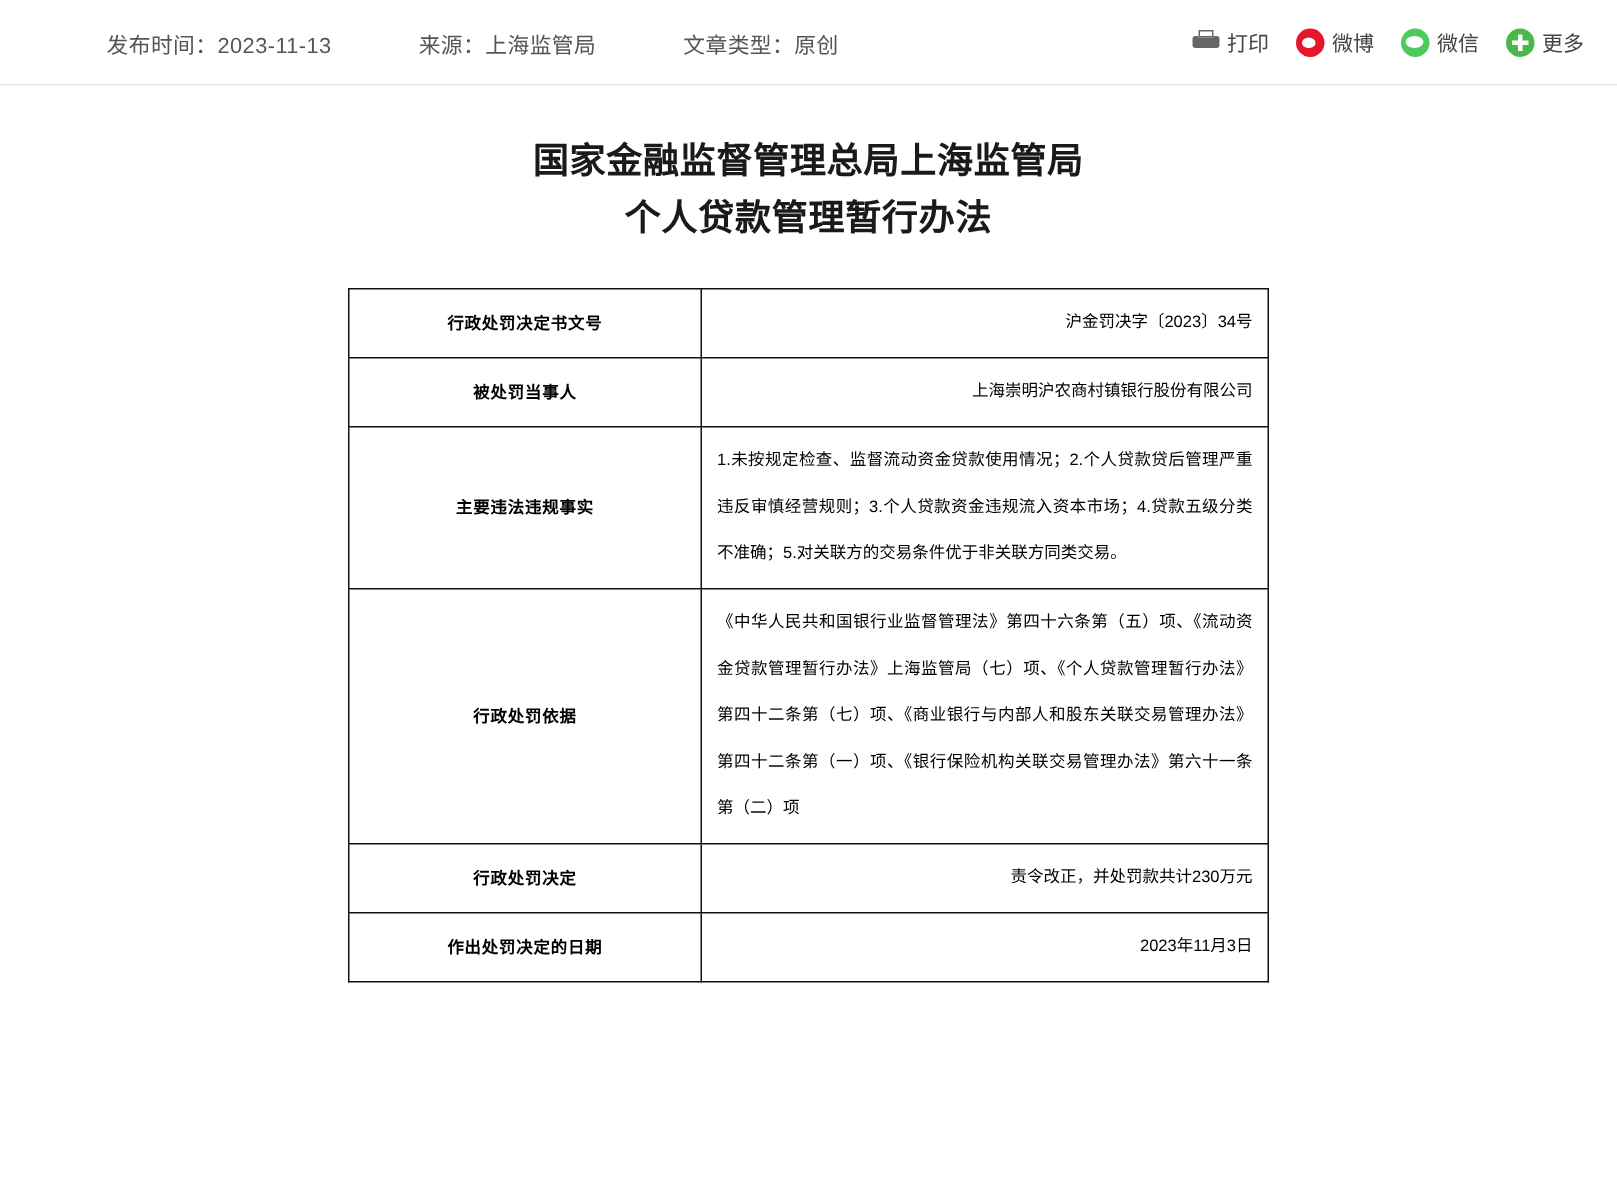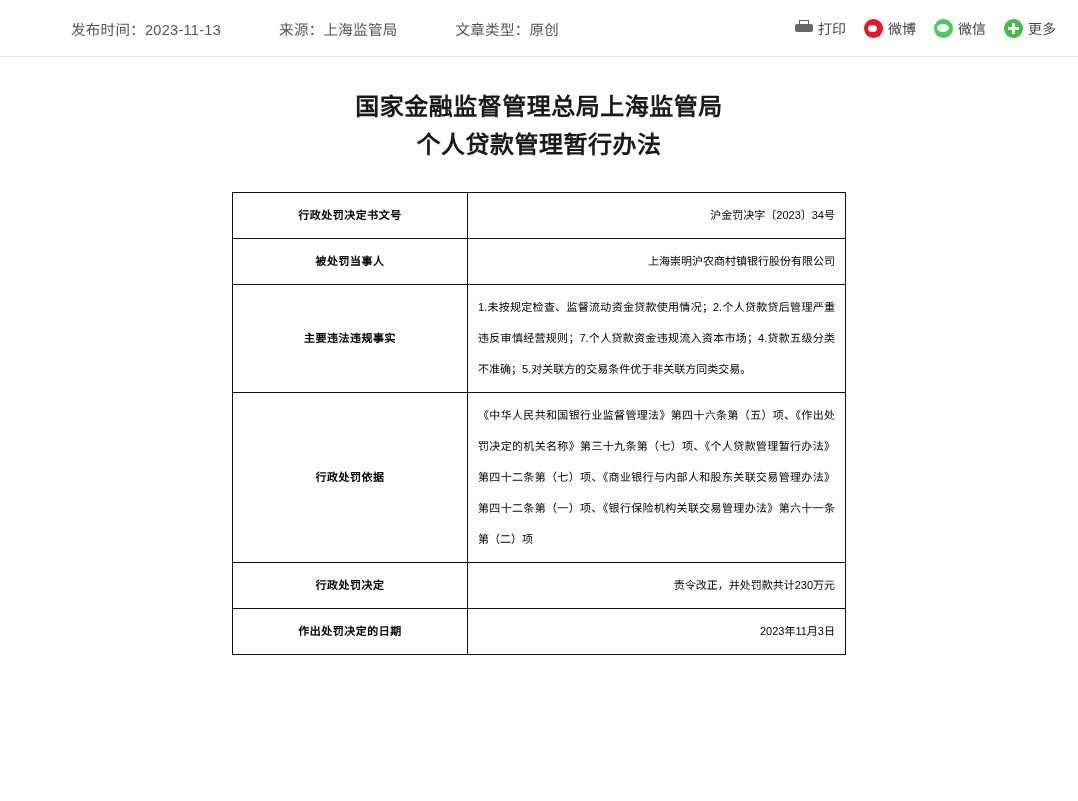--- a/index.html
+++ b/index.html
@@ -199,25 +199,25 @@
       <tr>
         <td class="label">行政处罚决定书文号</td>
         <td class="value-center">沪金罚决字〔2023〕34号</td>
       </tr>
       <tr>
         <td class="label">被处罚当事人</td>
         <td class="value-center">上海崇明沪农商村镇银行股份有限公司</td>
       </tr>
       <tr>
         <td class="label">主要违法违规事实</td>
-        <td class="value-just">1.未按规定检查、监督流动资金贷款使用情况；2.个人贷款贷后管理严重违反审慎经营规则；7.个人贷款资金违规流入资本市场；4.贷款五级分类不准确；5.对关联方的交易条件优于非关联方同类交易。</td>
+        <td class="value-just">1.未按规定检查、监督流动资金贷款使用情况；2.个人贷款贷后管理严重违反审慎经营规则；3.个人贷款资金违规流入资本市场；4.贷款五级分类不准确；5.对关联方的交易条件优于非关联方同类交易。</td>
       </tr>
       <tr>
         <td class="label">行政处罚依据</td>
-        <td class="value-just">《中华人民共和国银行业监督管理法》第四十六条第（五）项、《作出处罚决定的机关名称》第三十九条第（七）项、《个人贷款管理暂行办法》第四十二条第（七）项、《商业银行与内部人和股东关联交易管理办法》第四十二条第（一）项、《银行保险机构关联交易管理办法》第六十一条第（二）项</td>
+        <td class="value-just">《中华人民共和国银行业监督管理法》第四十六条第（五）项、《流动资金贷款管理暂行办法》上海监管局（七）项、《个人贷款管理暂行办法》第四十二条第（七）项、《商业银行与内部人和股东关联交易管理办法》第四十二条第（一）项、《银行保险机构关联交易管理办法》第六十一条第（二）项</td>
       </tr>
       <tr>
         <td class="label">行政处罚决定</td>
         <td class="value-center">责令改正，并处罚款共计230万元</td>
       </tr>
       <tr>
         <td class="label">作出处罚决定的日期</td>
         <td class="value-center">2023年11月3日</td>
       </tr>
     </tbody>

